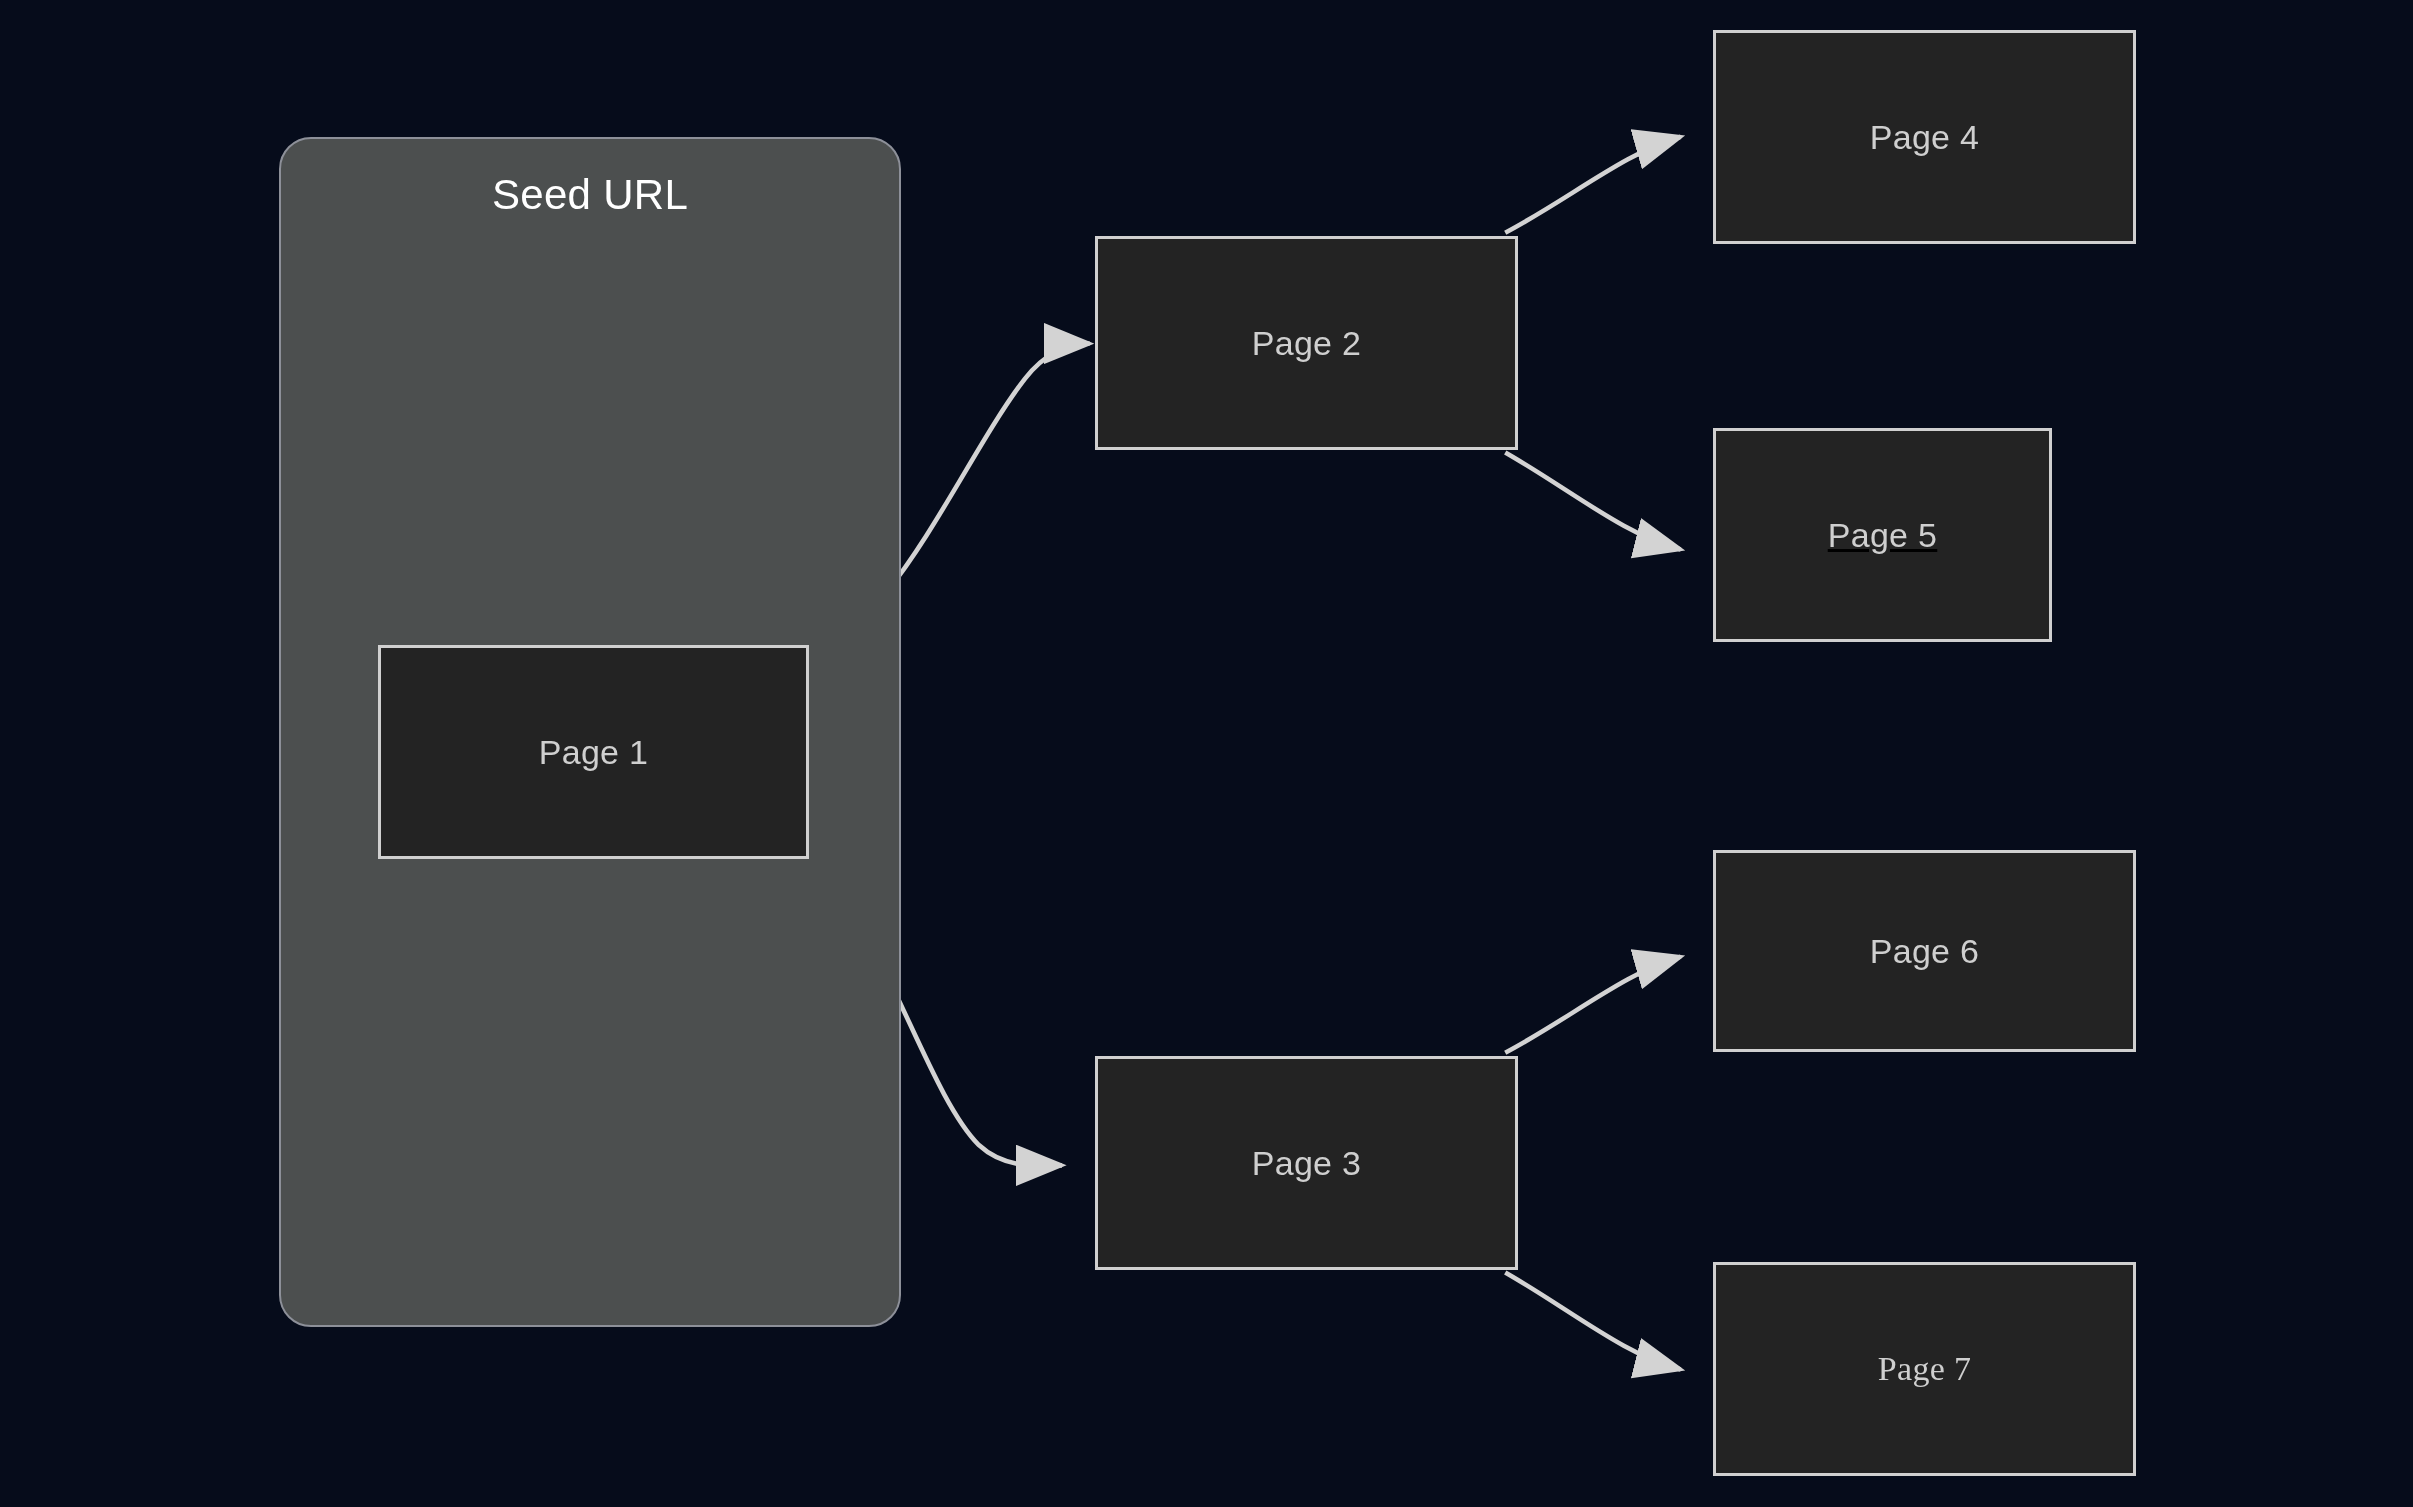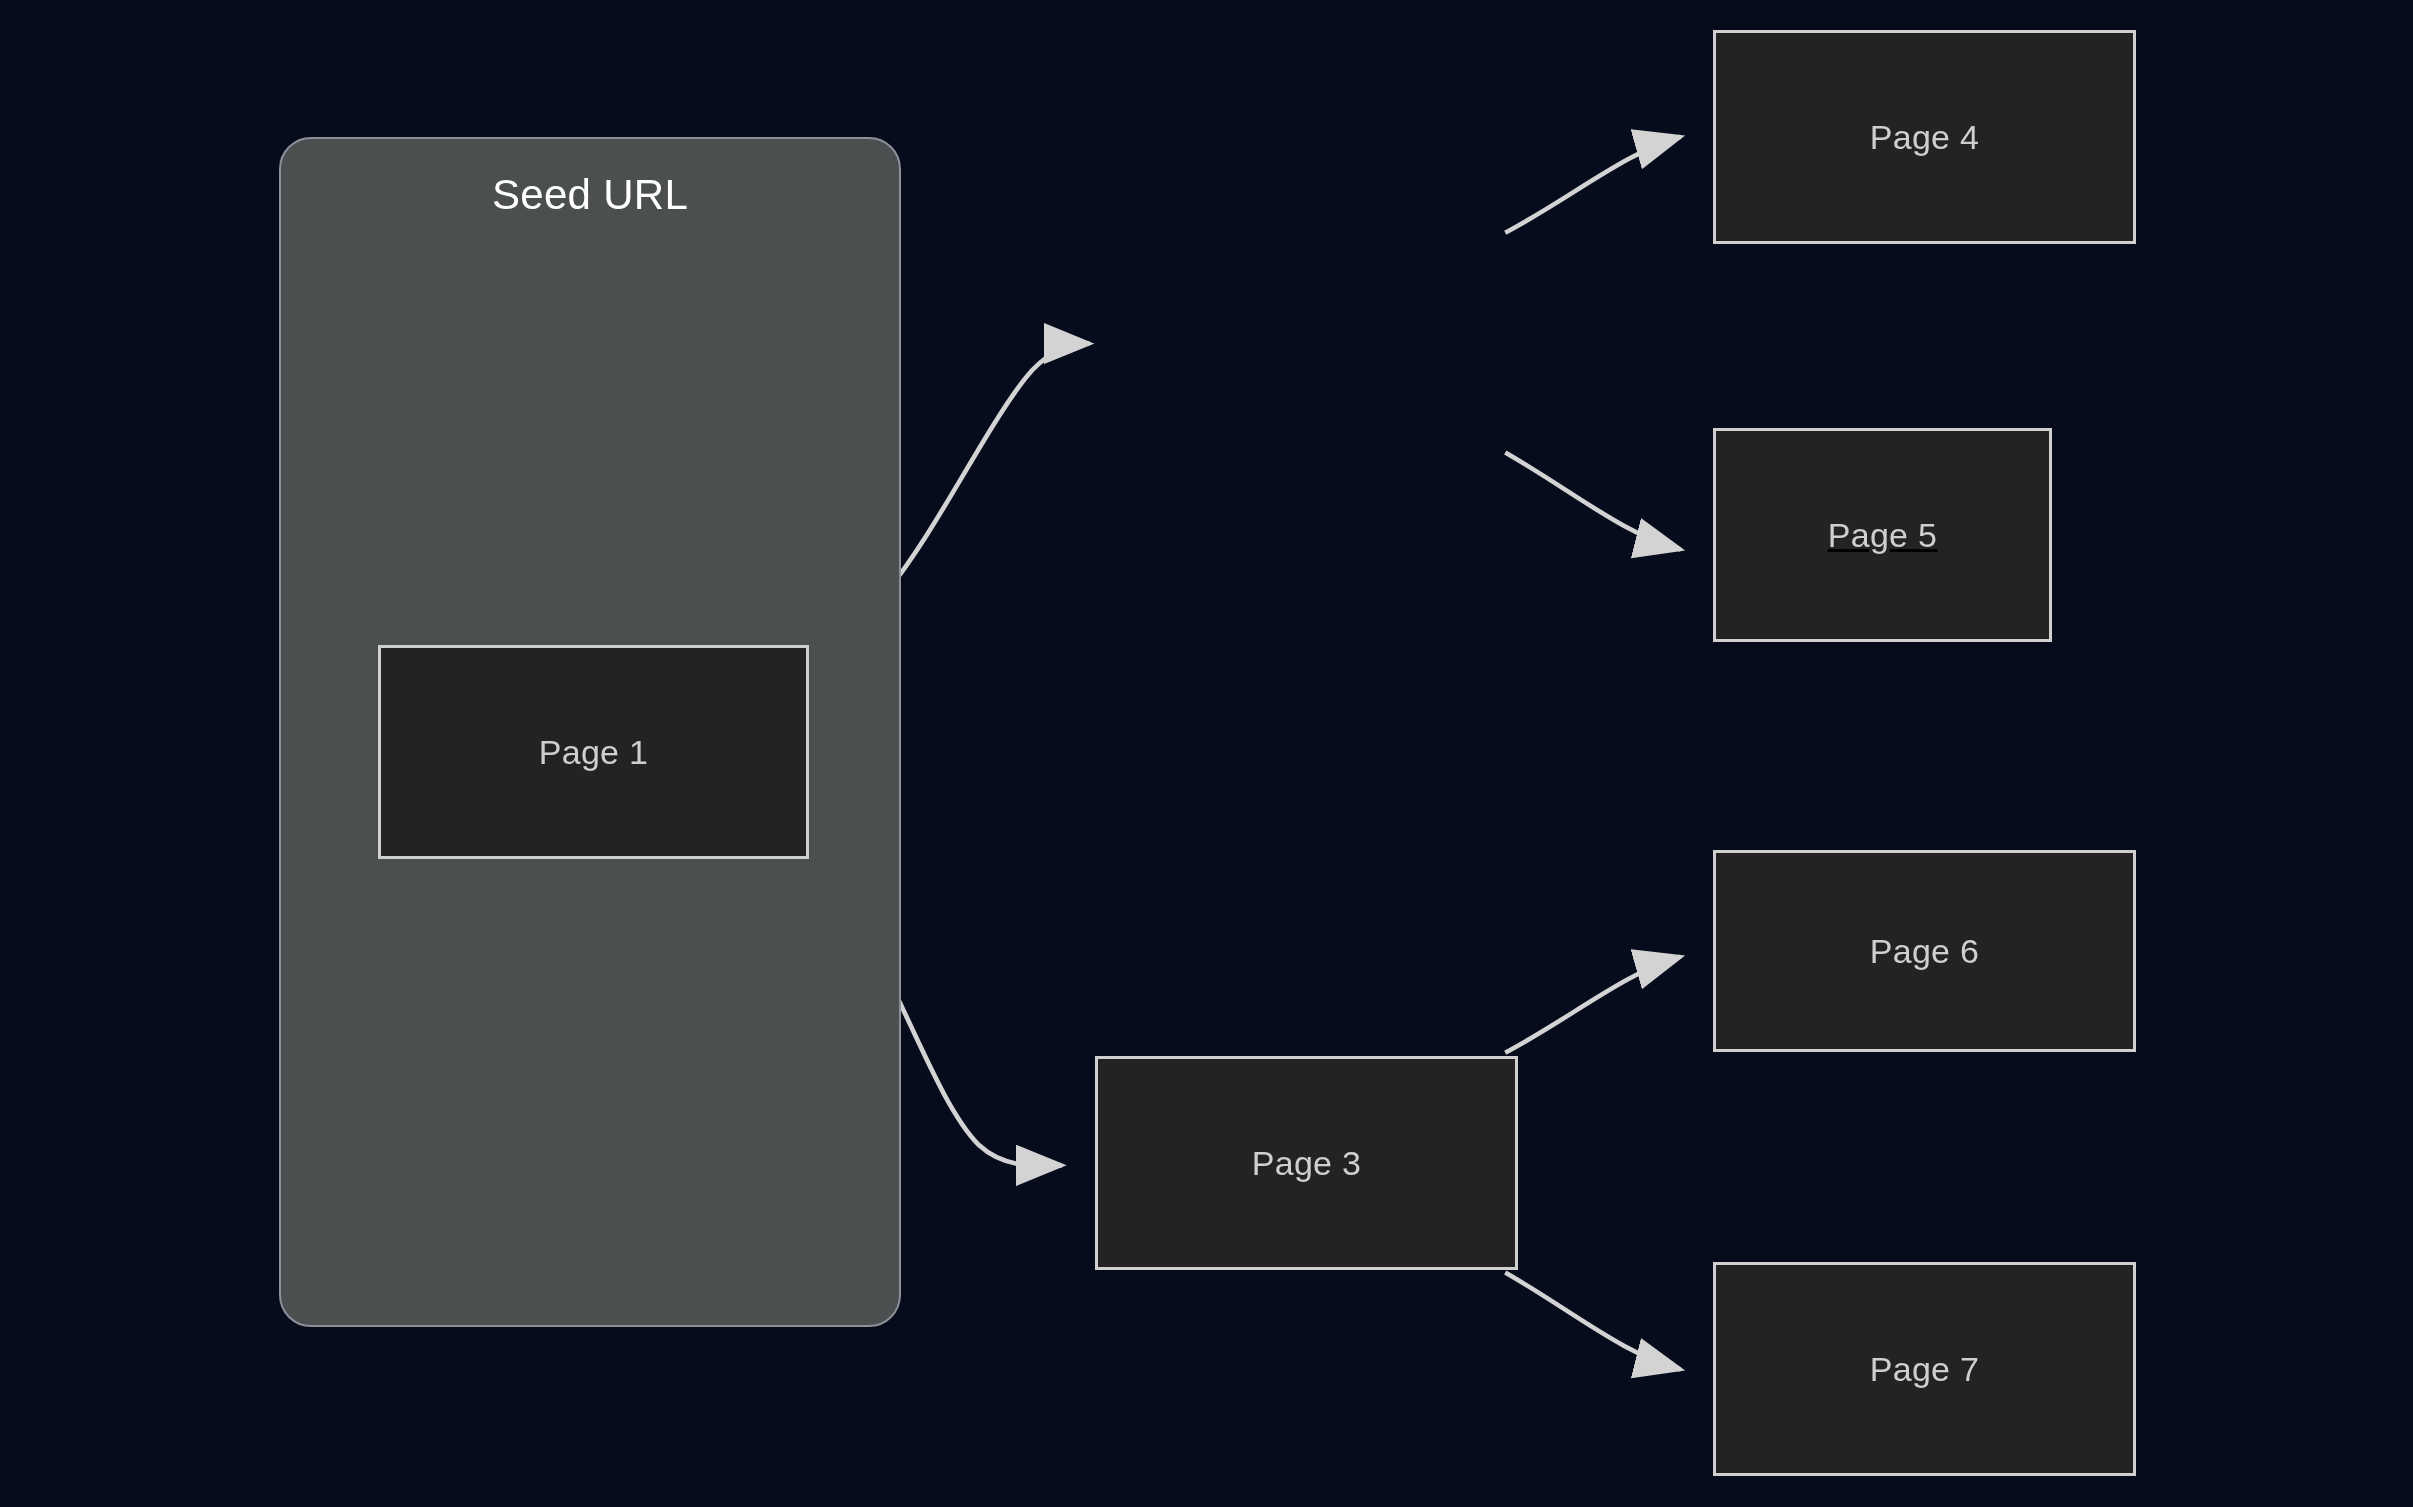--- a/index.html
+++ b/index.html
@@ -83,35 +83,38 @@
   </svg>
 
   <div class="cluster" style="left:279px; top:137px; width:622px; height:1190px;border-radius:32px;">
     <span class="cluster-label">Seed URL</span>
   </div>
 
   <div class="node" style="left:378px; top:645px; width:431px; height:214px;">
     <span class="node-label">Page 1</span>
   </div>
 
+  <div class="node" style="left:1095px; top:236px; width:423px; height:214px;">
+    <span class="node-label">Page 2</span>
+  </div>
 
   <div class="node" style="left:1095px; top:1056px; width:423px; height:214px;">
     <span class="node-label">Page 3</span>
   </div>
 
   <div class="node" style="left:1713px; top:30px; width:423px; height:214px;">
     <span class="node-label">Page 4</span>
   </div>
 
   <div class="node" style="left:1713px; top:428px; width:339px; height:214px;text-decoration:underline;">
     <span class="node-label">Page 5</span>
   </div>
 
   <div class="node" style="left:1713px; top:850px; width:423px; height:202px;">
     <span class="node-label">Page 6</span>
   </div>
 
-  <div class="node" style="left:1713px; top:1262px; width:423px; height:214px;">
+  <div class="node" style="left:1713px; top:1262px; width:423px; height:214px;font-family:Liberation Serif, serif;">
     <span class="node-label">Page 7</span>
   </div>
 
 </div>
 
 
 </body></html>

